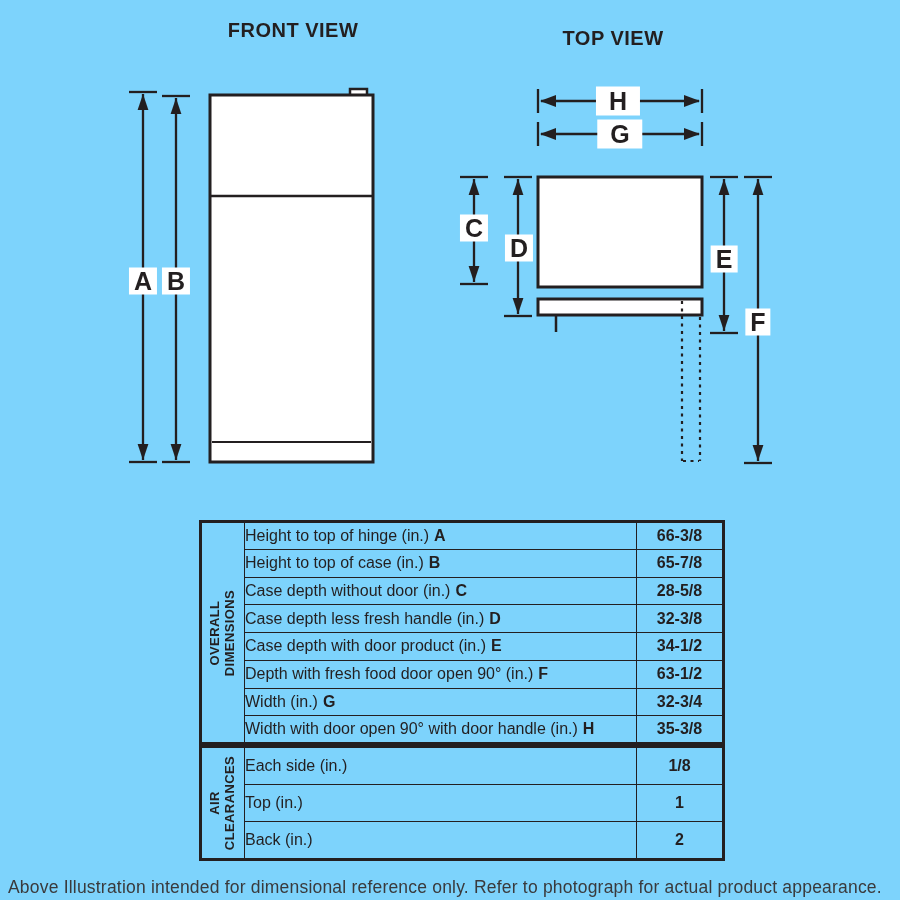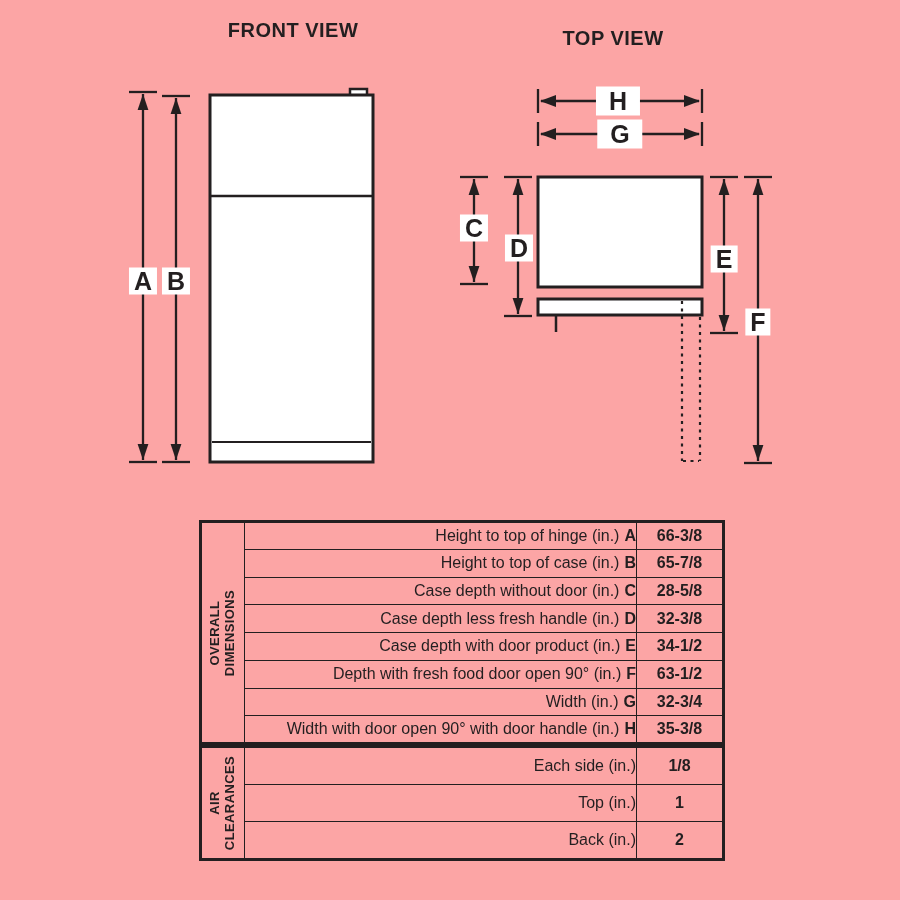--- a/index.html
+++ b/index.html
@@ -1,16 +1,16 @@
 <!DOCTYPE html>
 <html><head>
 <meta charset="utf-8">
 <style>
   html,body{margin:0;padding:0;background:#fff;}
-  #canvas{position:relative;width:900px;height:900px;background:#fca5a5;overflow:hidden;
+  #canvas{position:relative;width:900px;height:900px;background:#7dd3fc;overflow:hidden;
           font-family:"Liberation Sans",sans-serif;color:#231f20;}
   .view-title{position:absolute;top:19px;width:220px;text-align:center;
               font-size:20px;font-weight:bold;letter-spacing:.5px;}
   #front-title{left:183px;}
   #top-title{left:503px;margin-top:8px;}
   #diagram-svg{position:absolute;left:0;top:0;}
   .dim-label{position:absolute;transform:translate(-50%,-50%);
              font-size:25px;font-weight:bold;background:#fff;padding:1px 5px;
              line-height:1;white-space:nowrap;}
   .dim-label.horiz{padding:2px 13px;}
@@ -18,21 +18,21 @@
   #table-wrap{position:absolute;left:199px;top:520px;width:523px;}
   table.spec{border-collapse:collapse;table-layout:fixed;width:523px;margin:0;}
   table.spec td{border:1.7px solid #231f20;padding:0;vertical-align:middle;
                 font-size:16px;color:#231f20;}
   table.spec{border:3px solid #231f20;}
   td.vcell{position:relative;}
   .vlabel{position:absolute;top:50%;left:50%;width:max-content;
           transform:translate(-50%,-50%) rotate(-90deg);
           font-size:13px;font-weight:bold;letter-spacing:.4px;line-height:1.15;
           text-align:center;white-space:pre-line;}
-  td.lbl{padding-left:9px;text-align:right;}
+  td.lbl{padding-left:9px;}
   td.lbl b{margin-left:5px;}
   td.val{text-align:center;font-weight:bold;margin-left:32px;}
   #sec-overall tr{height:27.75px;}
   #sec-air tr{height:37.7px;}
   #footer-note{position:absolute;left:8px;top:877px;width:890px;
                font-size:17.5px;letter-spacing:.2px;color:#3a3a3c;}
 </style>
 </head>
 <body>
 
@@ -210,14 +210,15 @@
         <td class="val">1</td>
       </tr>
       <tr>
         <td class="lbl"><span>Back (in.)</span></td>
         <td class="val">2</td>
       </tr>
     </tbody>
       </table>
   </div>
 
+  <div id="footer-note">Above Illustration intended for dimensional reference only. Refer to photograph for actual product appearance.</div>
 
 </div>
 
 </body></html>

